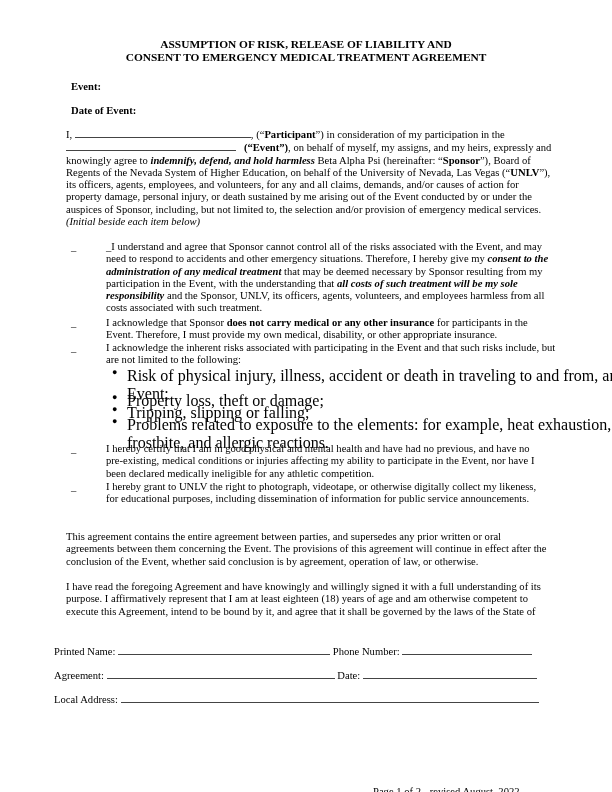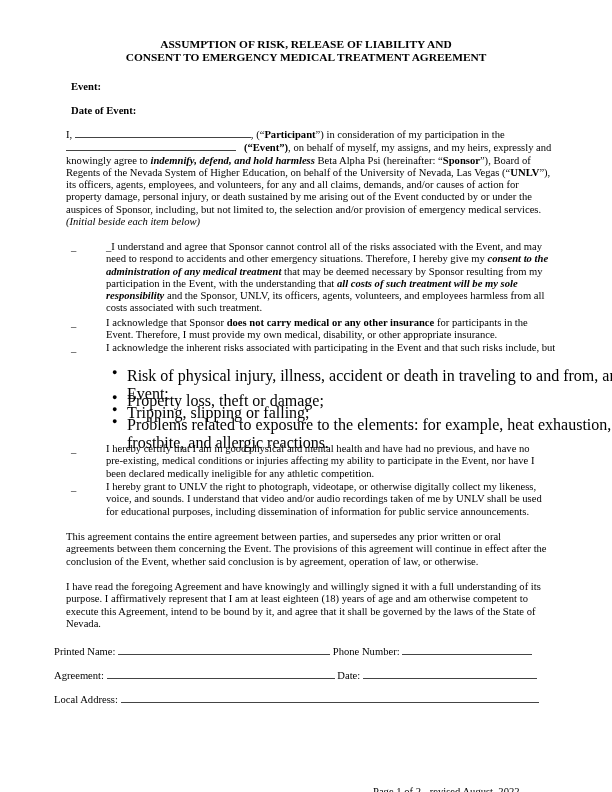--- a/index.html
+++ b/index.html
@@ -73,20 +73,21 @@
     <div class="itext">
       <div class="line"><span>I acknowledge that Sponsor </span><b>does not carry medical or any other insurance</b><span> for participants in the</span></div>
       <div class="line">Event.  Therefore, I must provide my own medical, disability, or other appropriate insurance.</div>
     </div>
   </div>
 
   <div class="item" style="top:342px">
     <span class="mark">_</span>
     <div class="itext">
       <div class="line">I acknowledge the inherent risks associated with participating in the Event and that such risks include, but</div>
+      <div class="line">are not limited to the following:</div>
     </div>
   </div>
 
   <div class="bul" style="top:367px; left:112px">
     <span class="dot">●</span>
     <div class="btext">
         <div class="line">Risk of physical injury, illness, accident or death in traveling to and from, and participating in, the</div>
         <div class="line">Event;</div>
       </div>
   </div>
@@ -116,36 +117,34 @@
       <div class="line">I hereby certify that I am in good physical and mental health and have had no previous, and have no</div>
       <div class="line">pre-existing, medical conditions or injuries affecting my ability to participate in the Event, nor have I</div>
       <div class="line">been declared medically ineligible for any athletic competition.</div>
     </div>
   </div>
 
   <div class="item" style="top:481px">
     <span class="mark">_</span>
     <div class="itext">
       <div class="line">I hereby grant to UNLV the right to photograph, videotape, or otherwise digitally collect my likeness,</div>
-      <div class="line">voice, and sounds.  I understand that video and/or audio recordings taken of me by UNLV shall be used</div>
       <div class="line">for educational purposes, including dissemination of information for public service announcements.</div>
     </div>
   </div>
 
   <div class="para" style="top:531px">
     <div class="line">This agreement contains the entire agreement between parties, and supersedes any prior written or oral</div>
     <div class="line">agreements between them concerning the Event.  The provisions of this agreement will continue in effect after the</div>
     <div class="line">conclusion of the Event, whether said conclusion is by agreement, operation of law, or otherwise.</div>
   </div>
 
   <div class="para" style="top:581px">
     <div class="line">I have read the foregoing Agreement and have knowingly and willingly signed it with a full understanding of its</div>
     <div class="line">purpose.  I affirmatively represent that I am at least eighteen (18) years of age and am otherwise competent to</div>
     <div class="line">execute this Agreement, intend to be bound by it, and agree that it shall be governed by the laws of the State of</div>
-    <div class="line">Nevada.</div>
   </div>
 
   <div class="field" style="top:645px">
     <span>Printed Name:</span>
     <span class="blank" style="width:212px"></span>
     <span>Phone Number:</span>
     <span class="blank" style="width:130px"></span>
   </div>
   <div class="field" style="top:669px">
     <span>Agreement:</span>

